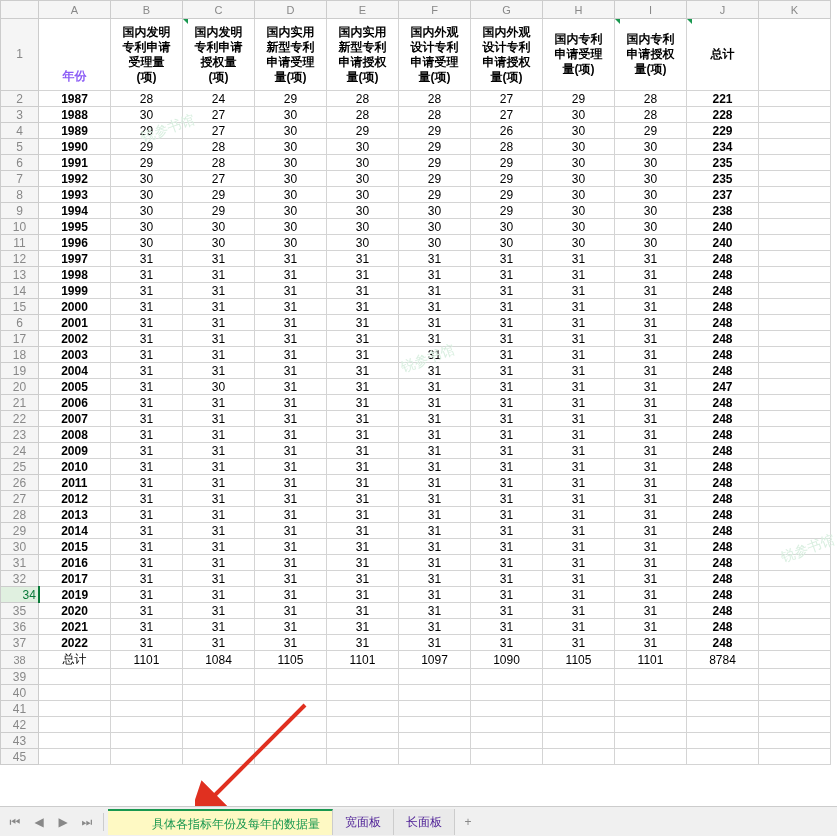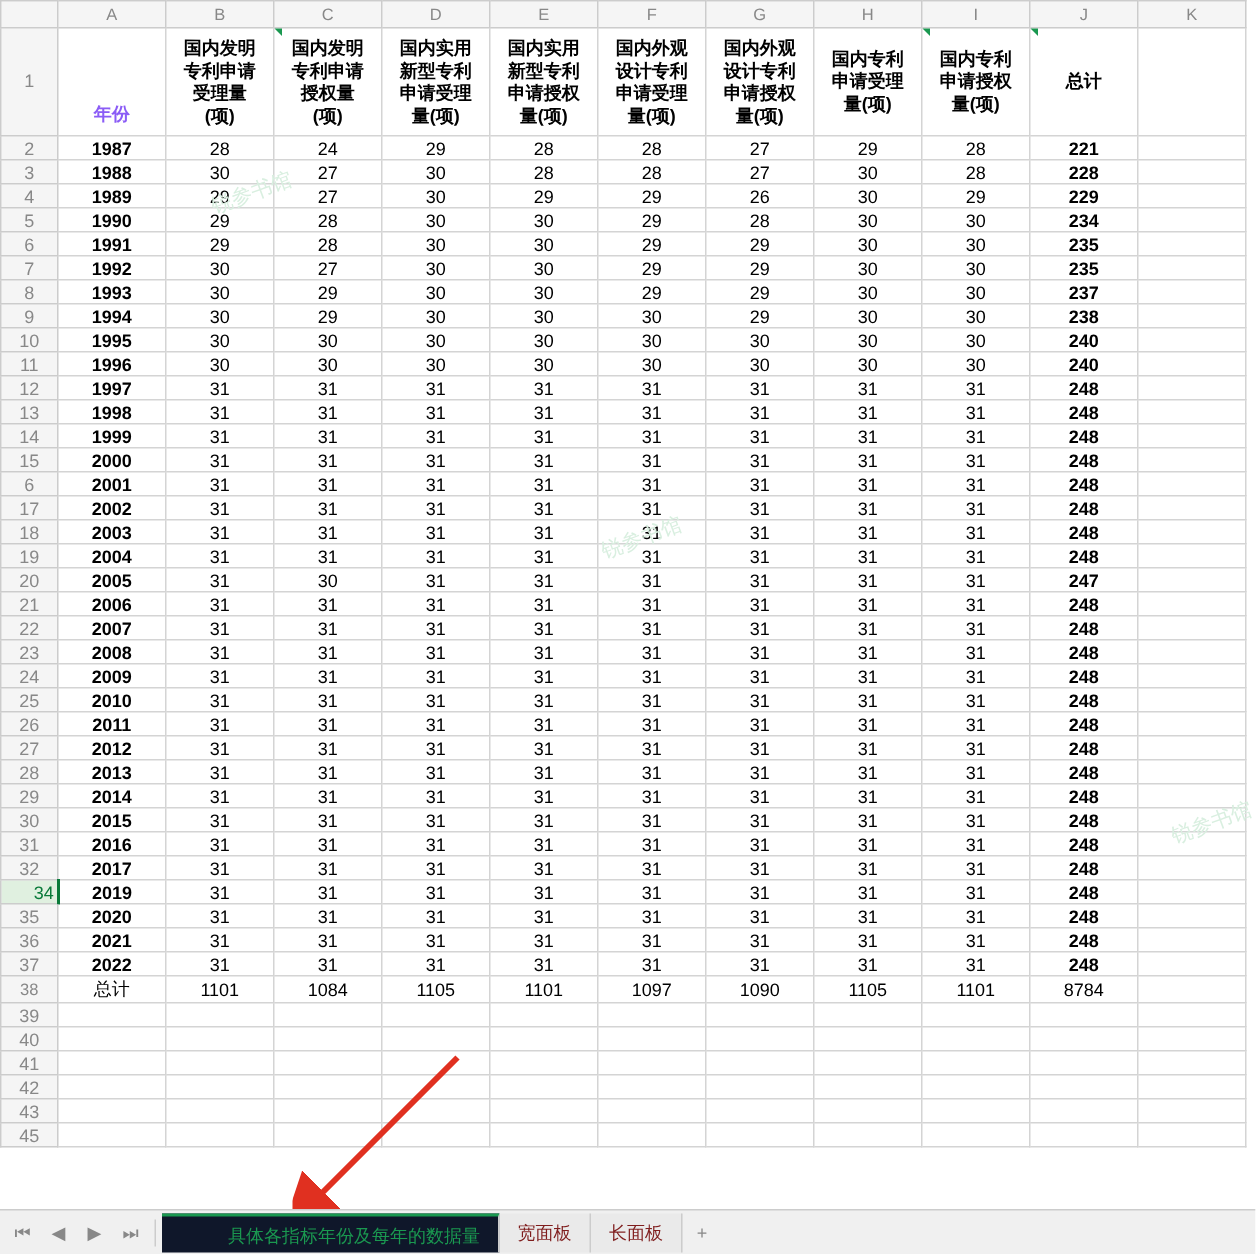--- a/index.html
+++ b/index.html
@@ -97,27 +97,27 @@
   color: #888;
   cursor: pointer;
   margin: 0 1px;
 }
 .navbtn:first-child { margin-left: 4px; }
 .tab {
   padding: 0 12px;
   height: 26px;
   line-height: 26px;
   background: #eaeaea;
-  color: #7f1d1d;
+  color: #4c1d95;
   border-right: 1px solid #ccc;
   cursor: pointer;
   white-space: nowrap;
 }
 .tab.active {
-  background: #0f172a;
+  background: #fef9c3;
   color: #1a9850;
   border-top: 2px solid #1a9850;
   font-weight: normal;
   padding-left: 44px;
 }
 .addtab {
   width: 26px; text-align: center; color: #888; cursor: pointer;
 }
 .sep { width: 1px; height: 18px; background: #ccc; margin: 0 4px; }
 

